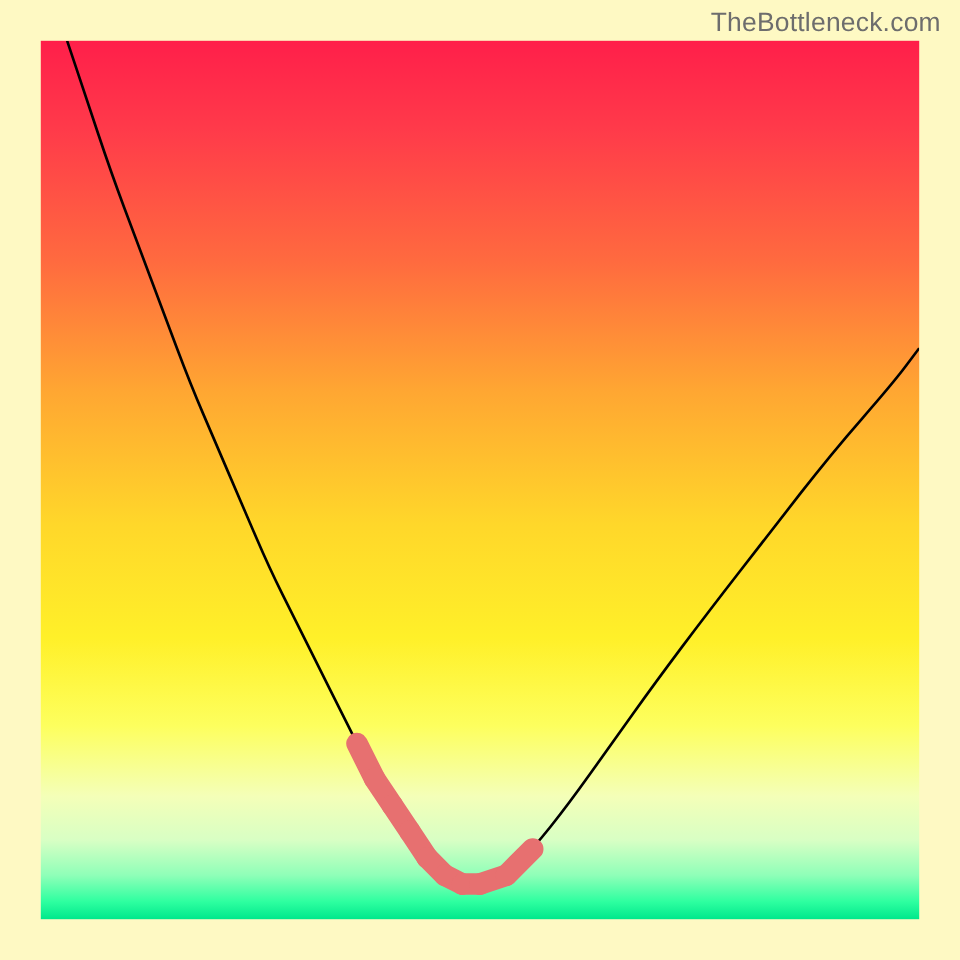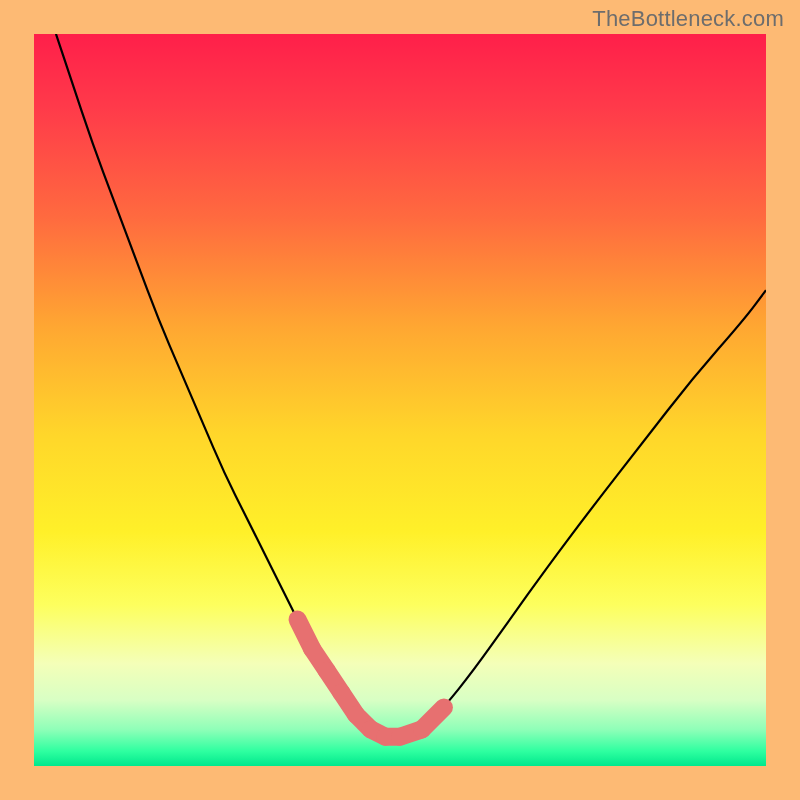--- a/index.html
+++ b/index.html
@@ -7,21 +7,21 @@
     padding: 0;
     width: 800px;
     height: 800px;
     background: #000;
     overflow: hidden;
   }
   .frame {
     position: relative;
     width: 800px;
     height: 800px;
-    background: #fdba74;
+    background: #fef9c3;
   }
   .plot-area {
     position: absolute;
     left: 34px;
     top: 34px;
     width: 732px;
     height: 732px;
     
     background: linear-gradient(to bottom,
       #ff1f4a 0%,

